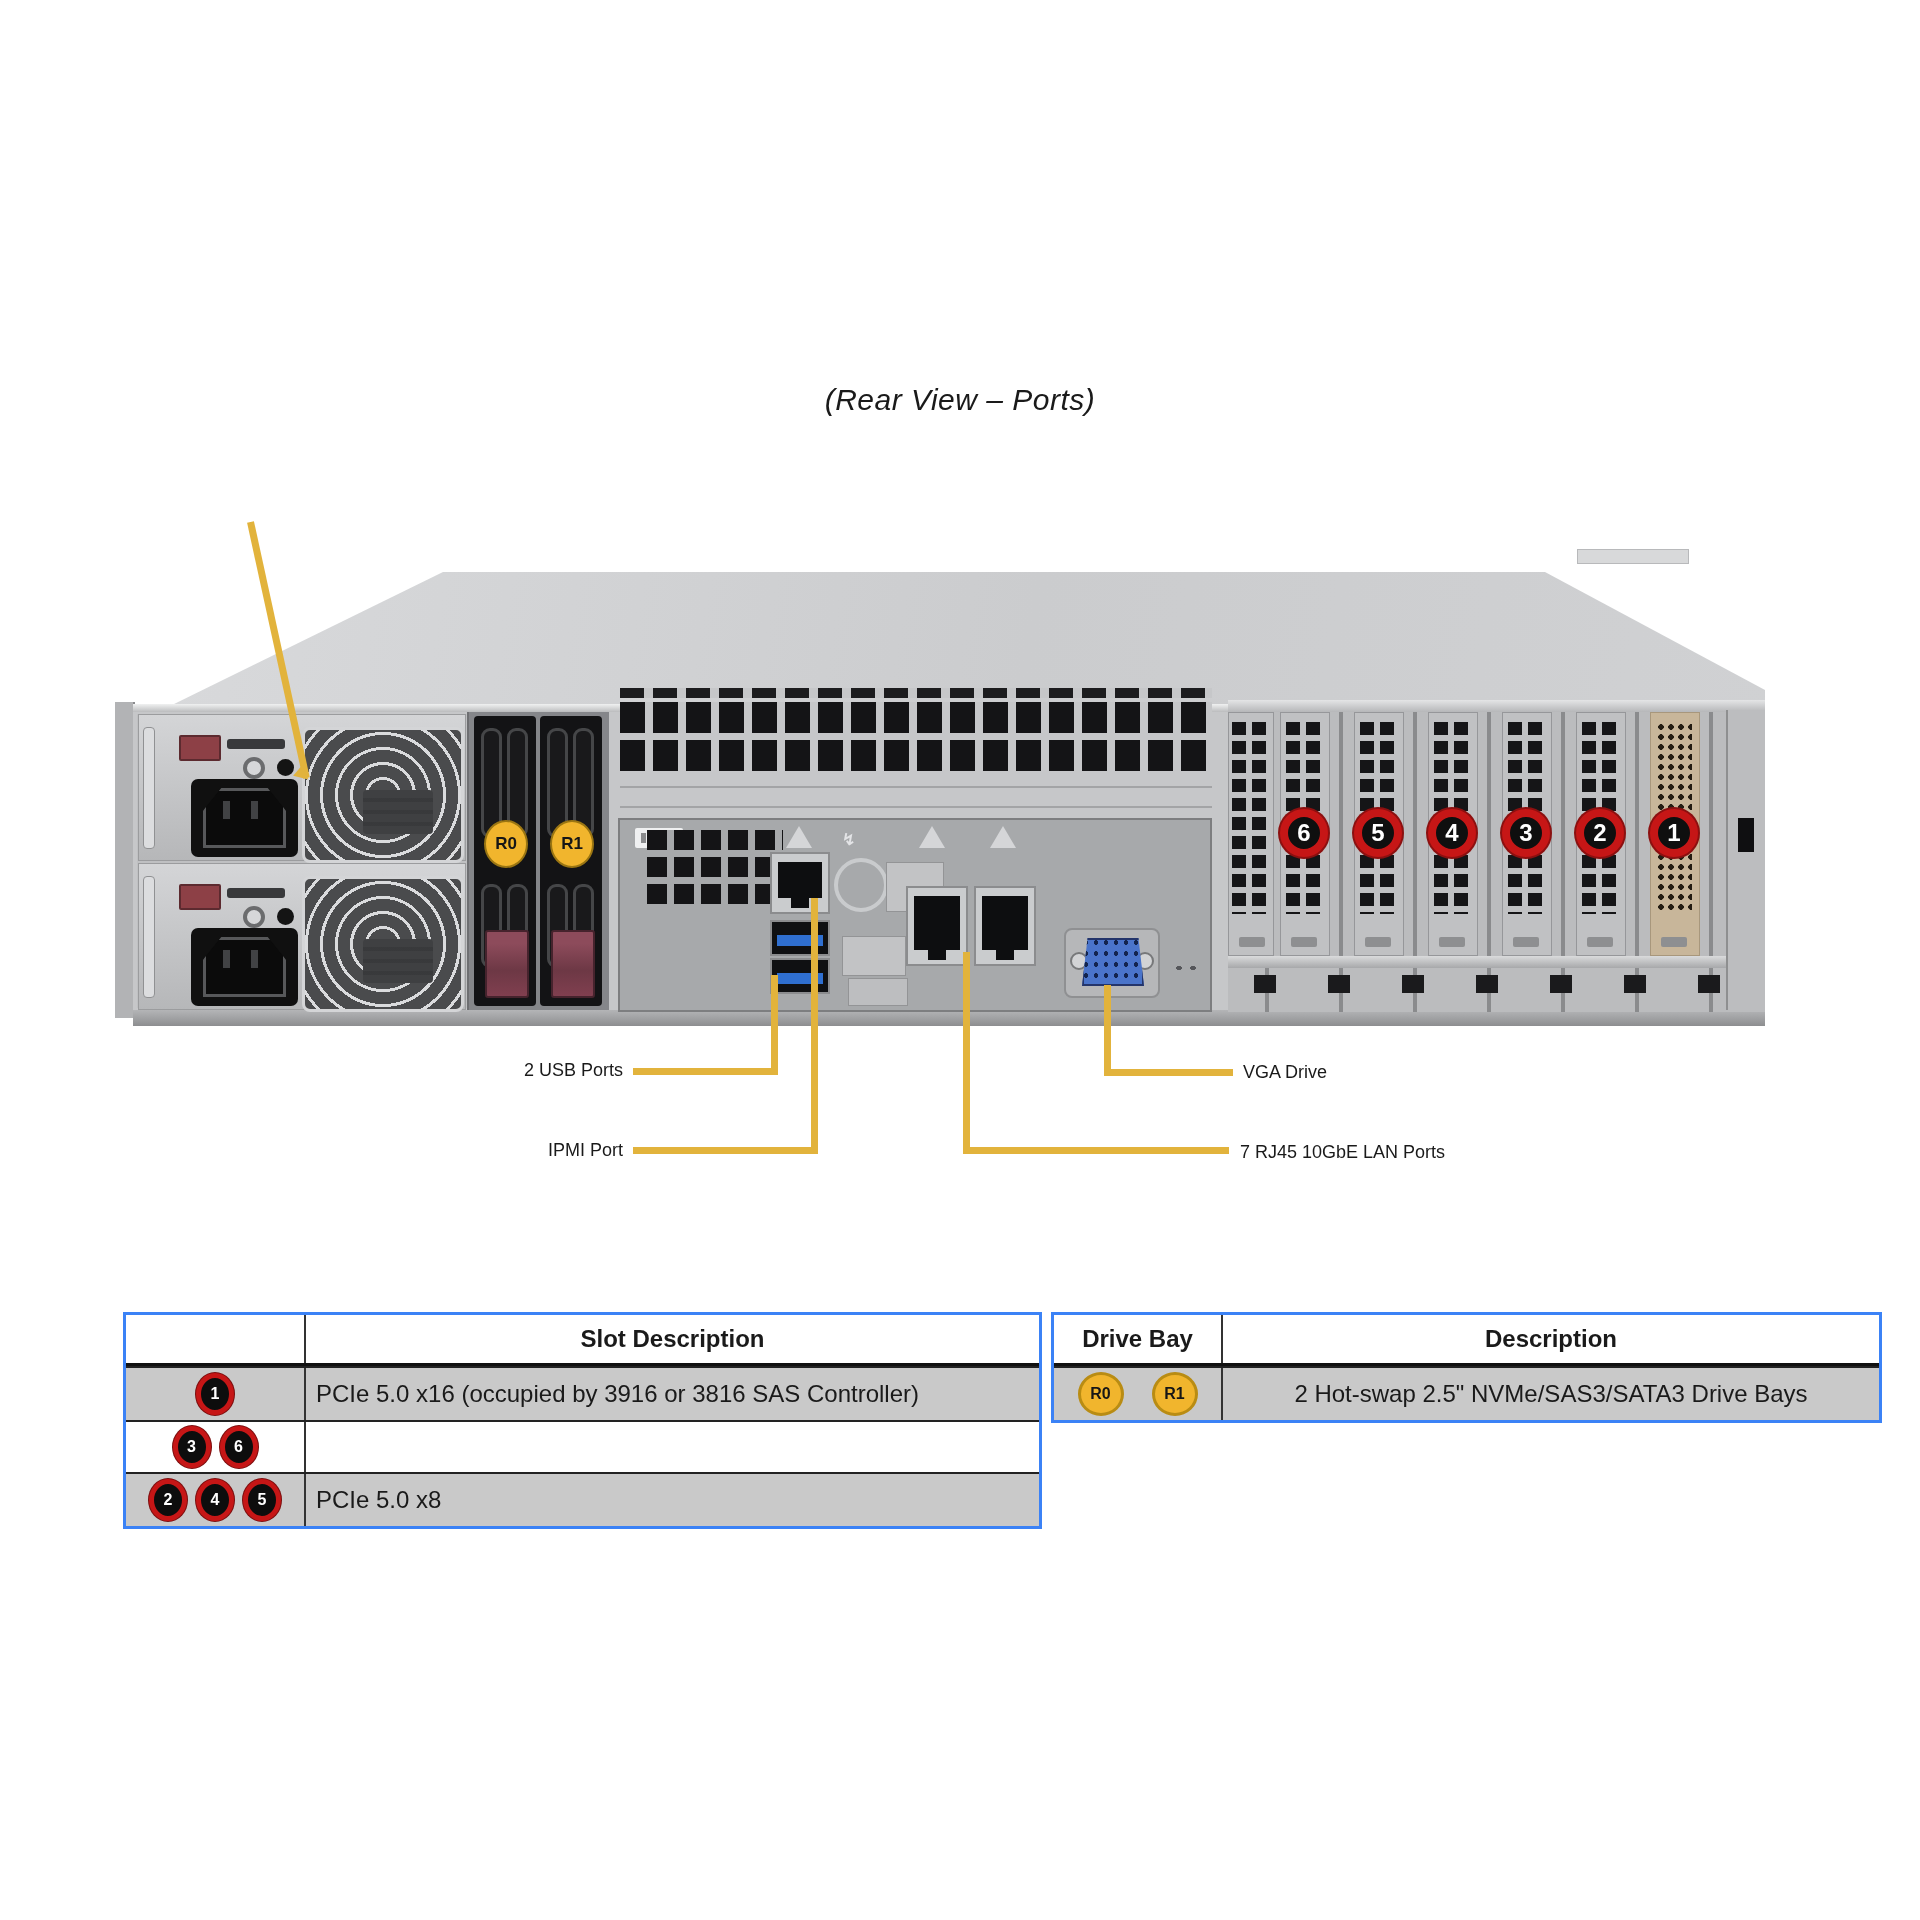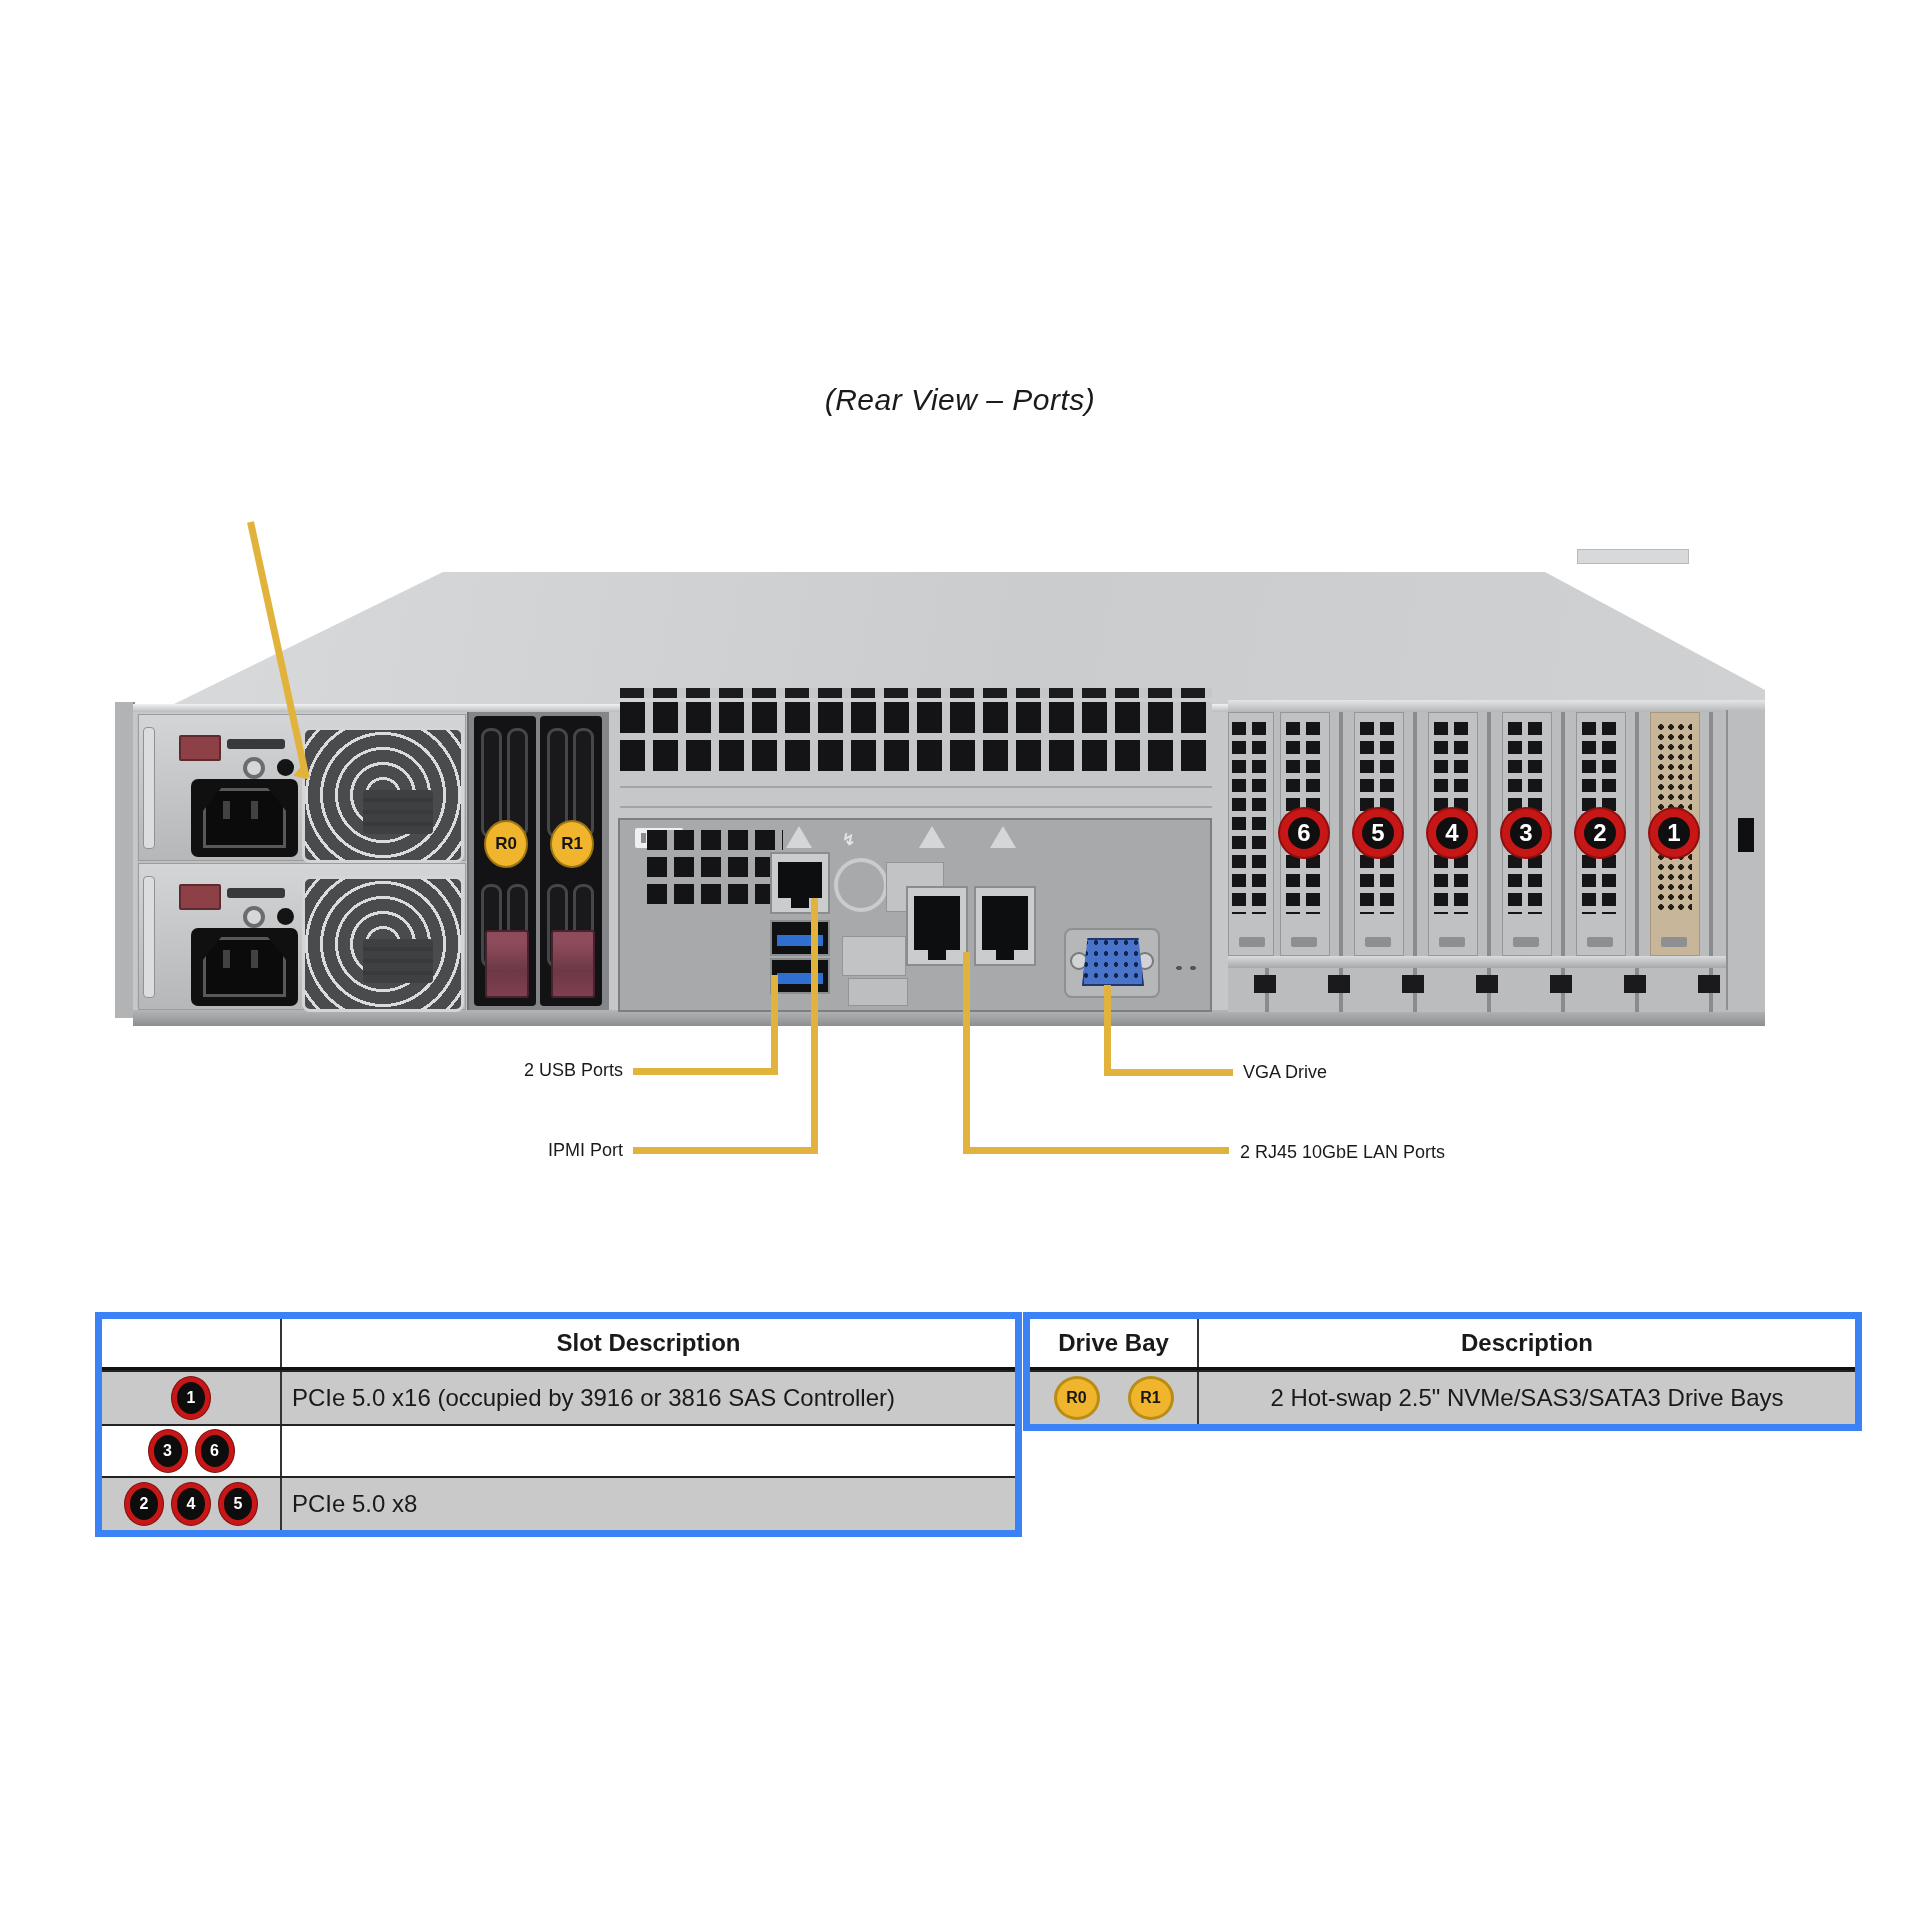--- a/index.html
+++ b/index.html
@@ -133,21 +133,21 @@
         background-image:radial-gradient(#241d13 2.6px,transparent 3px);background-size:10px 10px;}
   .slotnum{position:absolute;top:109px;width:32px;height:32px;border-radius:50%;background:#0f0f0f;
         border:8px solid #c61616;box-shadow:0 0 0 2px #8c1010;display:flex;align-items:center;justify-content:center;
         color:#fff;font-weight:bold;font-size:24px;}
   .cutouts{position:absolute;left:26px;top:275px;width:470px;height:18px;
         background-image:repeating-linear-gradient(90deg,#1a1a1c 0 22px,transparent 22px 74px);}
   .pci-right{position:absolute;left:498px;top:10px;width:39px;height:300px;background:#bcbdbf;border-left:2px solid #8e8f90;}
   .pci-notch{position:absolute;left:10px;top:108px;width:16px;height:34px;background:#0f0f11;}
 
   
-  .tbl{position:absolute;border:7px solid #3b82f6;background:#fff;font-size:24px;}
+  .tbl{position:absolute;border:3px solid #3b82f6;background:#fff;font-size:24px;margin-left:28px;}
   .tbl-left{left:95px;top:1312px;width:913px;}
   .tbl-right{left:1023px;top:1312px;width:825px;}
   .trow{display:flex;align-items:center;border-top:2px solid #222;}
   .trow:first-child{border-top:none;}
   .thead-row{height:48px;border-bottom:3px solid #111;}
   .shaded{background:#c9c9c9;}
   .c1{flex:0 0 178px;display:flex;align-items:center;justify-content:center;gap:9px;align-self:stretch;border-right:2px solid #333;}
   .c1r{flex:0 0 167px;}
   .c2{flex:1;padding-left:10px;}
   .c2c{flex:1;text-align:center;padding-left:0;}
@@ -281,21 +281,21 @@
   <div class="abs yline" style="left:811px;top:898px;width:7px;height:256px;"></div>
   <div class="abs yline" style="left:633px;top:1147px;width:185px;height:7px;"></div>
   <div class="abs yline" style="left:963px;top:952px;width:7px;height:202px;"></div>
   <div class="abs yline" style="left:963px;top:1147px;width:266px;height:7px;"></div>
   <div class="abs yline" style="left:1104px;top:985px;width:7px;height:91px;"></div>
   <div class="abs yline" style="left:1104px;top:1069px;width:129px;height:7px;"></div>
 
   <div class="abs callout-label lbl-usb">2 USB Ports</div>
   <div class="abs callout-label lbl-ipmi">IPMI Port</div>
   <div class="abs callout-label lbl-vga">VGA Drive</div>
-  <div class="abs callout-label lbl-lan">2 RJ45 10GbE LAN Ports</div>
+  <div class="abs callout-label lbl-lan">7 RJ45 10GbE LAN Ports</div>
 
   <div class="tbl tbl-left">
     <div class="trow thead-row">
       <div class="c1"></div>
       <div class="c2 c2c hcell">Slot Description</div>
     </div>
     <div class="trow row-md shaded">
       <div class="c1">
         <div class="tbadge">1</div>
       </div>

